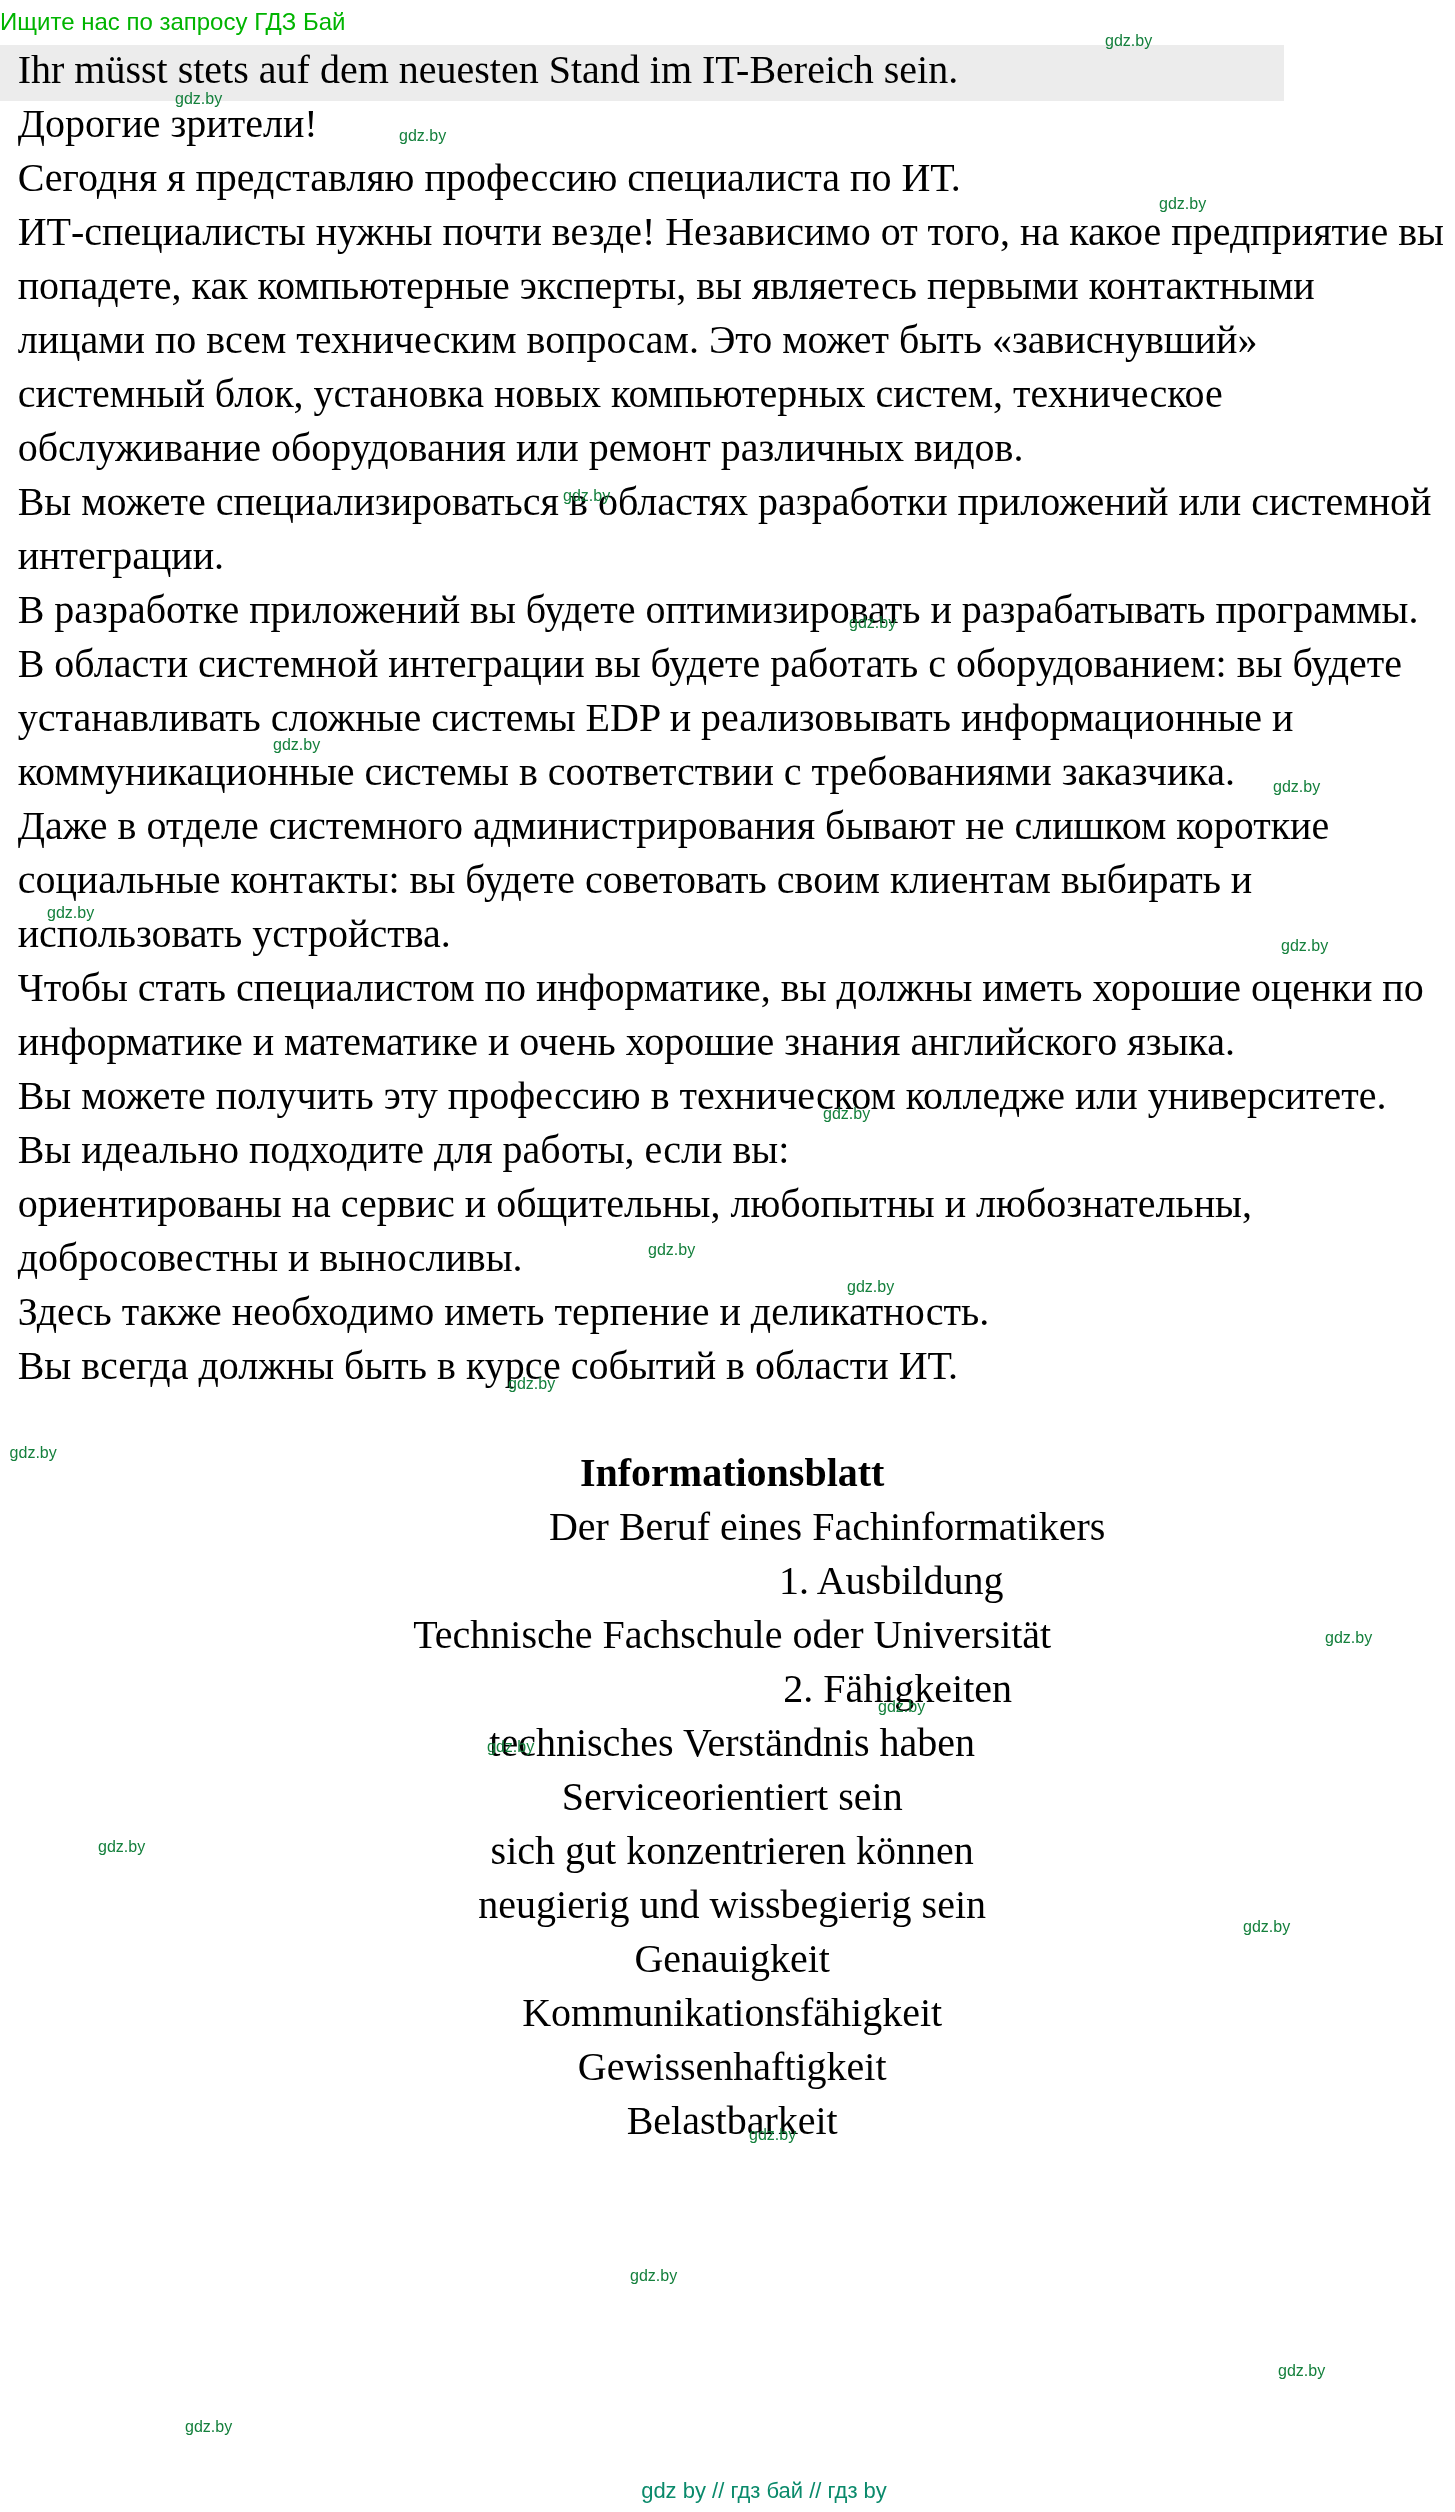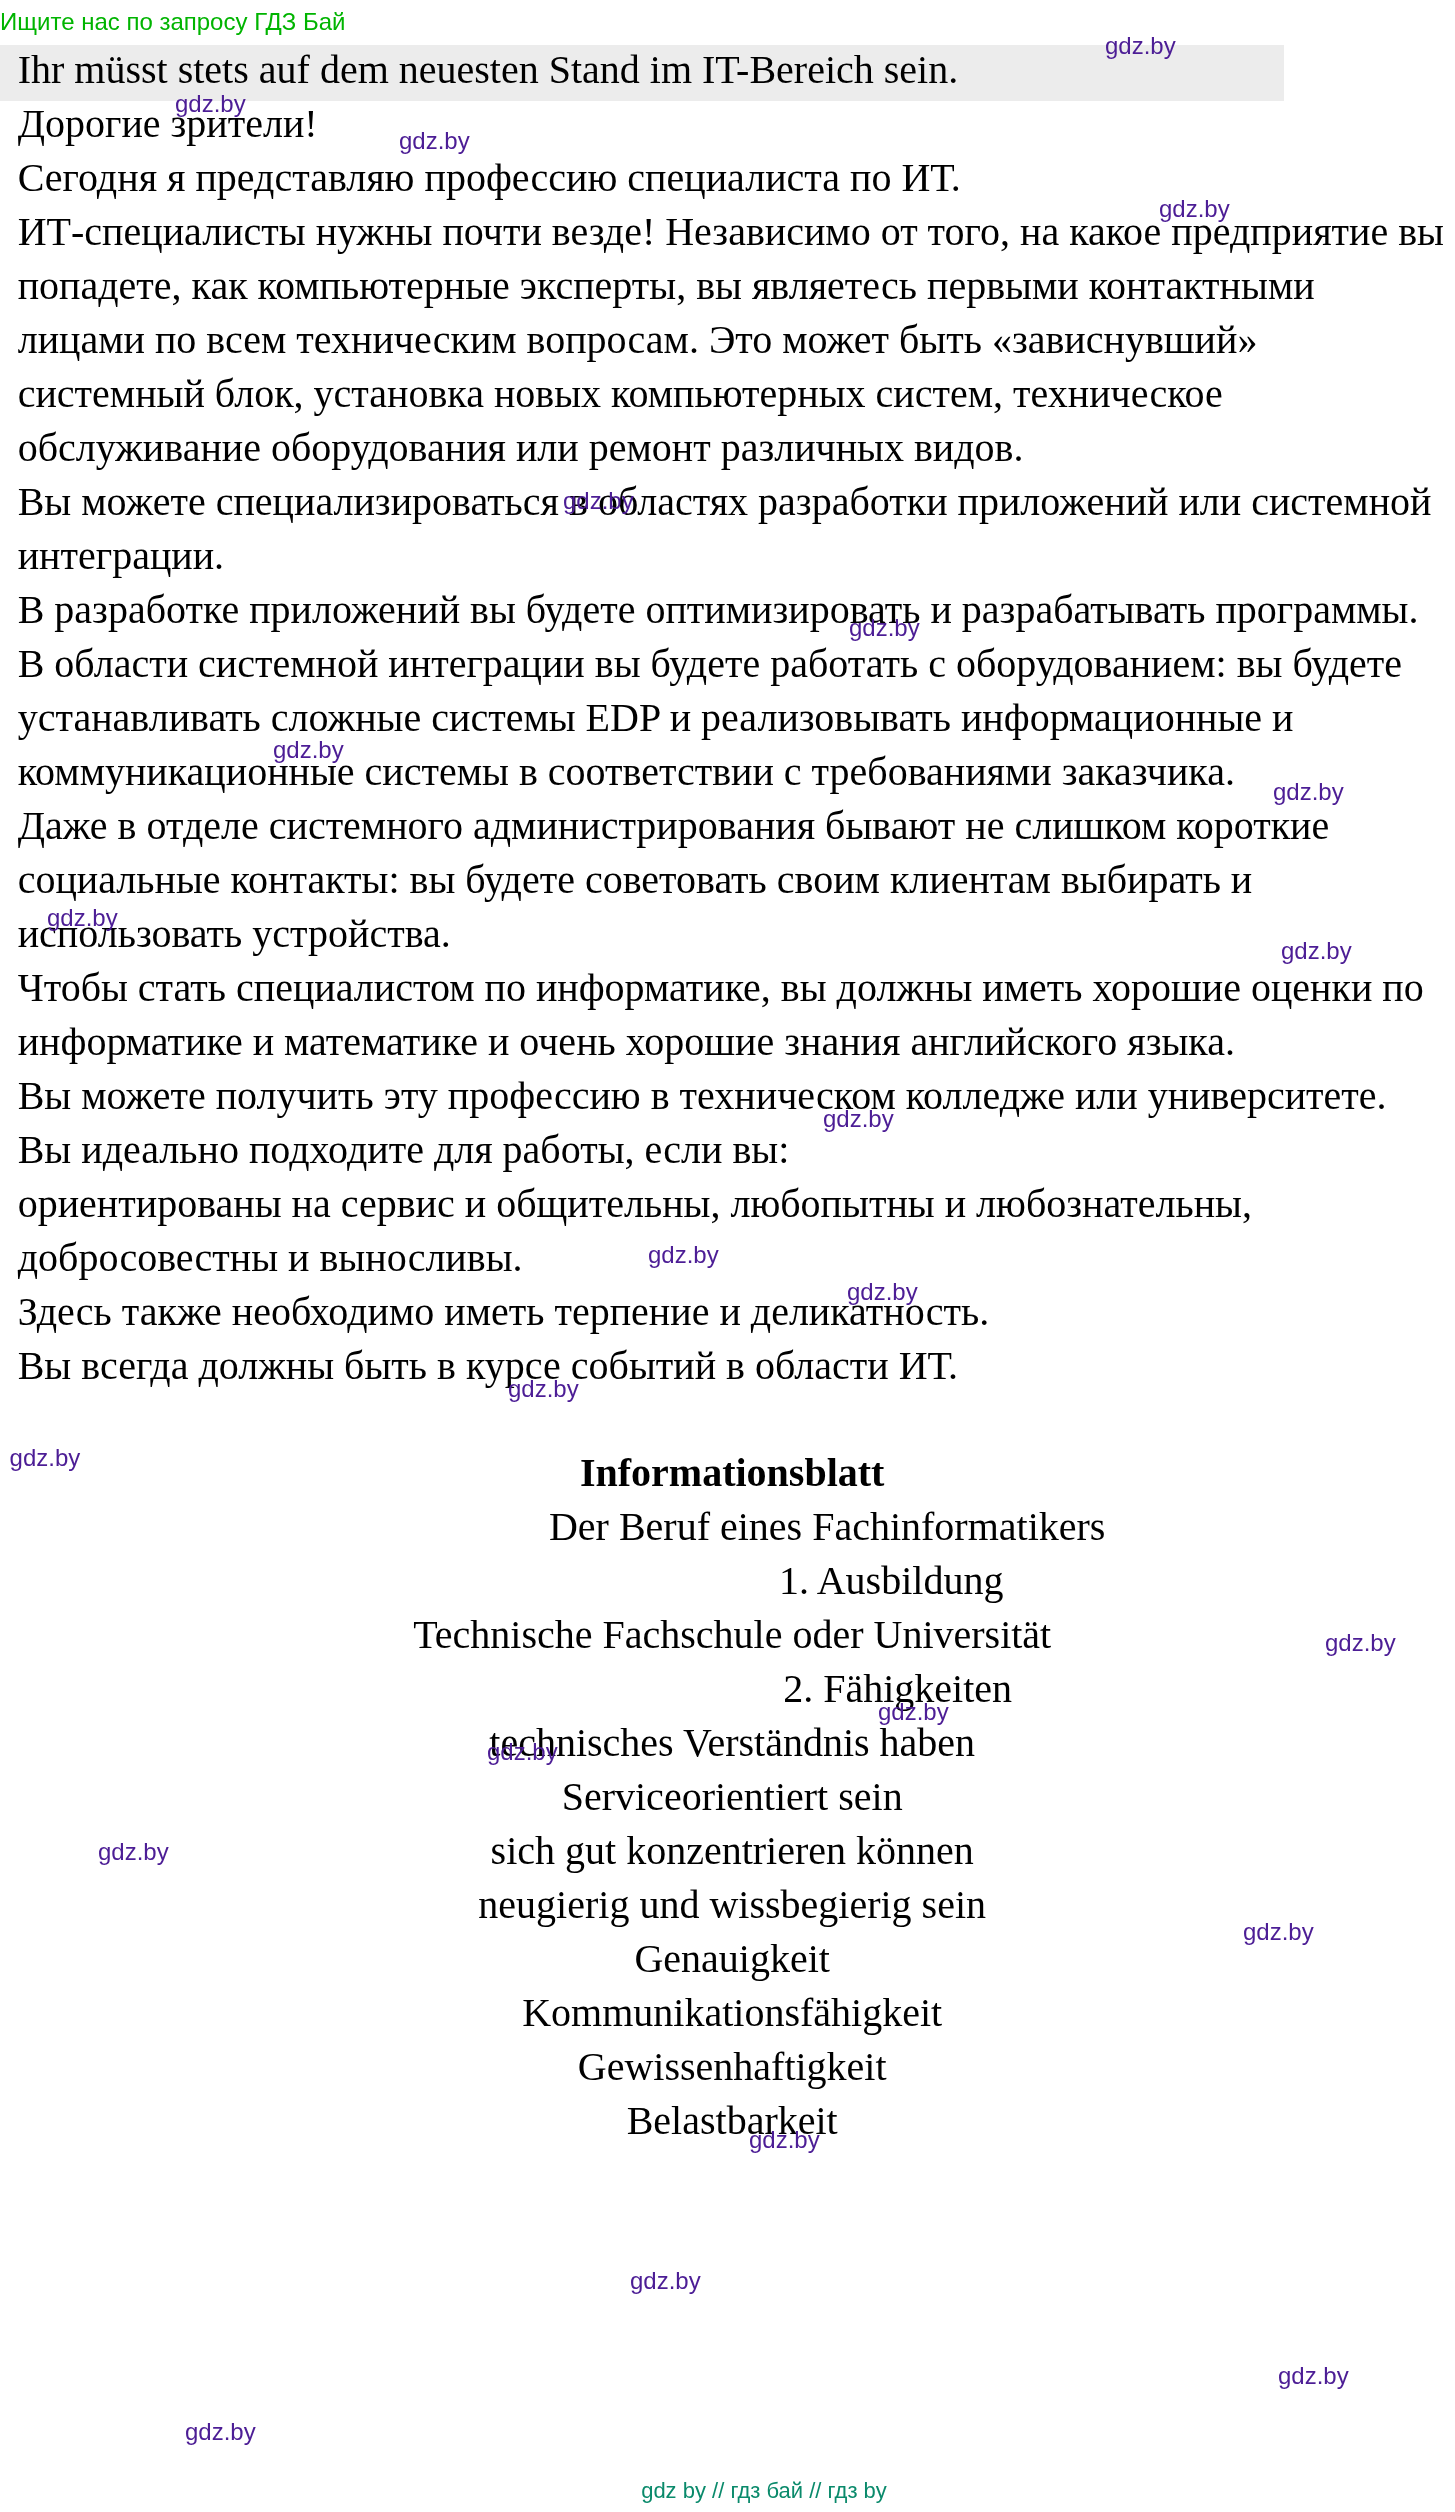--- a/index.html
+++ b/index.html
@@ -26,21 +26,21 @@
     position:absolute; left:17.7px; top:43px; width:1429px;
     font-size:40px; line-height:54px;
   }
   .doc p { margin:0; padding:0; position:relative; z-index:2;font-family:Liberation Serif, serif; }
   .info { margin-top:53px;text-align:center; }
   .info .heading { font-weight:bold; }
   .info .iline { margin:0; }
   .wm {
     position:absolute;
     font-family:"Liberation Sans", sans-serif;
-    font-size:24px; color:#4c1d95;
+    font-size:16px; color:#15803d;
     z-index:3; white-space:nowrap;
   }
   .footer {
     position:absolute; top:2478px; left:0; width:100%;
     text-align:center;
     font-family:"Liberation Sans", sans-serif;
     font-size:22px; color:#0a8a6b;padding-left:36px;
   }
 </style>
 </head>

